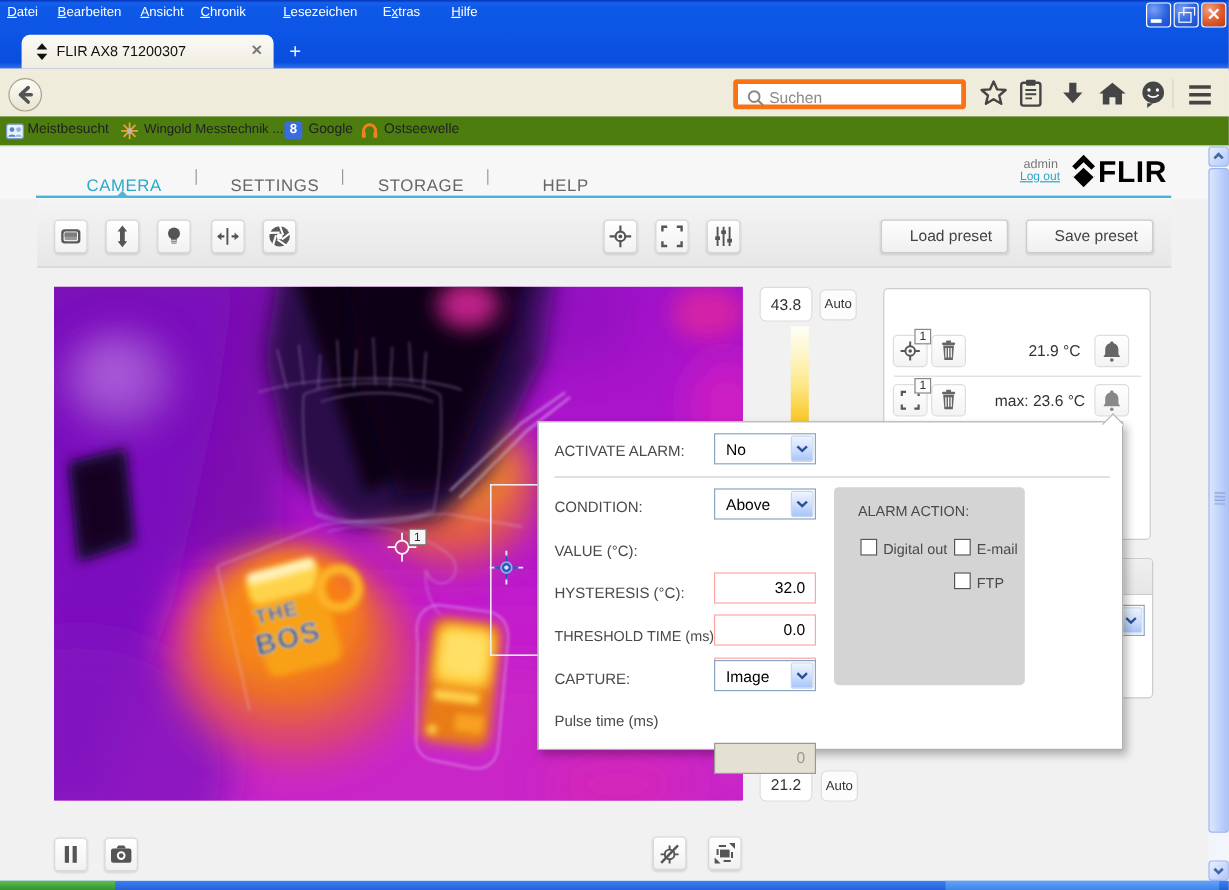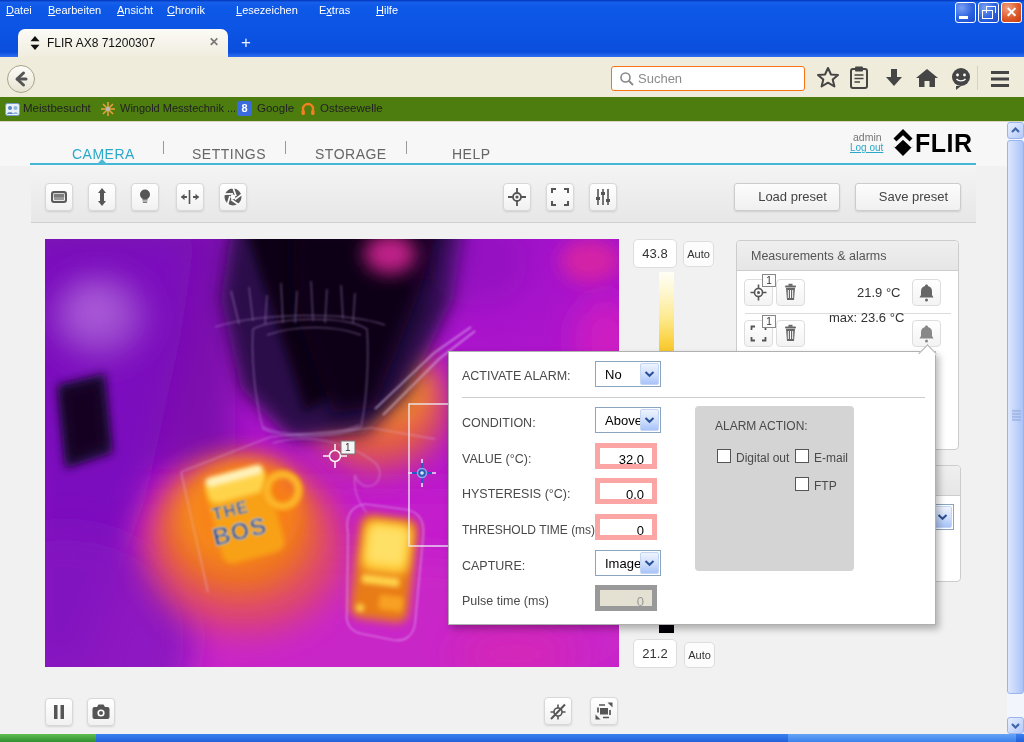--- a/index.html
+++ b/index.html
@@ -21,21 +21,21 @@
 #tab { position:absolute; left:18px; top:29px; width:210px; height:28px; background:linear-gradient(180deg,#fbfaf5 0%,#f0eddf 100%); border-radius:7px 7px 0 0; }
 #tab .title { position:absolute; left:29px; top:7px; font-size:12px; color:#111; }
 #tab .close { position:absolute; right:9px; top:6px; font-size:12px; color:#777; font-weight:bold; }
 #newtab { position:absolute; left:233px; top:33px; width:26px; height:20px; border-radius:4px; color:#eef2ff; font-size:17px; text-align:center; line-height:19px; }
 
 #navbar { position:absolute; left:0; top:57px; width:1024px; height:40px; background:#efecdb; }
 #bookbar { position:absolute; left:0; top:97px; width:1024px; height:25px; background:#4d7c0f; border-bottom:1px solid #d9d5c3; font-size:11.5px; color:#222; }
 #backbtn { position:absolute; left:7px; top:8px; width:28px; height:28px; border-radius:50%; background:linear-gradient(180deg,#fdfcf8,#e8e4d2); border:1px solid #a9a488; }
 #urlbar { position:absolute; left:37px; top:9px; width:567px; height:25px; background:#fff; border:1px solid #b5b09b; border-radius:3px; }
 #urlbar .txt { position:absolute; left:24px; top:4px; font-size:13px; color:#111; }
-#searchbar { position:absolute; left:611px; top:9px; width:194px; height:25px; background:#fff; border:1px solid #f97316; border-radius:3px; }
+#searchbar { position:absolute; left:611px; top:9px; width:194px; height:25px; background:#fff; border:4px solid #f97316; border-radius:3px; }
 #searchbar .txt { position:absolute; left:26px; top:4px; font-size:13px; color:#8a8a8a; }
 
 #content { position:absolute; left:0; top:122px; width:1007px; height:612px; background:#f1f1f1; overflow:hidden; }
 #pagehead { position:absolute; left:0; top:0; width:1007px; height:44px; background:#f7f7f7; }
 .navlink { position:absolute; top:24px; font-size:14px; color:#666; letter-spacing:0.5px; }
 .navsep { position:absolute; top:19px; width:1px; height:13px; background:#999; }
 #cyanline { position:absolute; left:30px; top:41px; width:946px; height:2px; background:#45b6d8; }
 #caret { position:absolute; left:96px; top:37px; width:0; height:0; border-left:6px solid transparent; border-right:6px solid transparent; border-bottom:6px solid #4cb8d8; }
 #admin { position:absolute; left:853px; top:9px; font-size:10.5px; color:#777; }
 #logout { position:absolute; left:850px; top:20px; font-size:10px; color:#2ba7c9; text-decoration:underline; }
@@ -50,25 +50,25 @@
 #mpanel .hdr { height:30px; background:linear-gradient(180deg,#efefef,#e6e6e6); border-bottom:1px solid #ccc; border-radius:4px 4px 0 0; font-size:12.5px; color:#555; line-height:30px; padding-left:14px; }
 #panel2 { position:absolute; left:736px; top:343px; width:225px; height:117px; background:#fff; border:1px solid #ccc; border-radius:4px; }
 #panel2 .hdr { height:30px; background:linear-gradient(180deg,#efefef,#e6e6e6); border-bottom:1px solid #ccc; border-radius:4px 4px 0 0; }
 .mbtn { position:absolute; width:29px; height:27px; border-radius:4px; background:linear-gradient(180deg,#fff,#f3f3f3); border:1px solid #ddd; }
 .badge { position:absolute; width:14px; height:13px; background:#fcfcfc; border:1px solid #888; font-size:10px; color:#333; text-align:center; line-height:12px; z-index:3; }
 
 #dialog { position:absolute; left:448px; top:229px; width:488px; height:274px; background:#fff; border:1px solid #b0b0b0; box-shadow:3px 4px 7px rgba(0,0,0,0.28); z-index:10; }
 #dlgarrow { position:absolute; left:921px; top:225px; width:13px; height:13px; background:#fff; border-left:1px solid #b0b0b0; border-top:1px solid #b0b0b0; transform:rotate(45deg); z-index:11; }
 .dlbl { position:absolute; font-size:12.5px; color:#4a4a4a;text-align:center; }
 #alarmbox .dlbl { font-size:12px; }
-.dsel { position:absolute; width:66px; height:26px; background:#fff; border:1px solid #8aa5c0; }
+.dsel { position:absolute; width:85px; height:26px; background:#fff; border:1px solid #8aa5c0; }
 .dsel .t { position:absolute; left:9px; top:5px; font-size:13px; color:#000; }
 .dsel .b { position:absolute; right:1px; top:1px; width:19px; height:22px; border-radius:2px; background:linear-gradient(180deg,#eef4fe 0%,#cdddfc 55%,#a8c4f9 100%); border:1px solid #c4d6f4; }
 .dsel .b svg { position:absolute; left:3px; top:6px; }
-.dinp { position:absolute; width:62px; height:26px; background:#fff; border:5px solid #fca5a5; font-size:13px; color:#000; text-align:right; line-height:24px; padding-right:8px; }
+.dinp { position:absolute; width:85px; height:26px; background:#fff; border:1px solid #fca5a5; font-size:13px; color:#000; text-align:right; line-height:24px; padding-right:8px;margin-top:34px; }
 #alarmbox { position:absolute; left:246px; top:54px; width:159px; height:165px; background:#d4d4d4; border-radius:4px; }
 .chk { position:absolute; width:14px; height:14px; background:#fff; border:1px solid #555; }
 
 #sbar { position:absolute; left:1007px; top:122px; width:17px; height:612px; background:#f3f5fc; }
 .sbtn { position:absolute; left:0; width:17px; height:17px; border-radius:3px; background:linear-gradient(135deg,#e8eefe 0%,#c8d8fc 60%,#b2c6f8 100%); border:1px solid #9ab4ec; }
 #sthumb { position:absolute; left:0; top:18px; width:17px; height:554px; border-radius:3px; background:linear-gradient(90deg,#dce6fd 0%,#c4d6fc 50%,#abc2f8 100%); border:1px solid #9ab4ec; }
 
 #taskbar { position:absolute; left:0; top:734px; width:1024px; height:8px; background:linear-gradient(180deg,#3a81f2,#2160d8); }
 #tray { position:absolute; left:788px; top:734px; width:228px; height:8px; background:linear-gradient(180deg,#66a3f6,#3b82ec); }
 #startbtn { position:absolute; left:0; top:734px; width:96px; height:8px; background:linear-gradient(180deg,#5fbf4f,#2f9030); }
@@ -342,21 +342,20 @@
     </svg>
     </div>
 
     <div class="valbox" style="left:633px;top:117px;">43.8</div>
     <div class="autobtn" style="left:683px;top:119px;">Auto</div>
     <div id="scalebar" style="position:absolute;left:659px;top:150px;width:15px;height:361px;background:linear-gradient(180deg,#fffef6 0%,#fdf6cc 6%,#fde98c 13%,#f9cf3a 20%,#f2b212 27%,#e87c00 38%,#d84410 50%,#b82078 60%,#8812b0 71%,#4408a0 83%,#100428 94%,#000 100%);"></div>
     <div class="valbox" style="left:633px;top:517px;">21.2</div>
     <div class="autobtn" style="left:684px;top:520px;">Auto</div>
 
     <div id="mpanel">
-      <div class="hdr">Measurements &amp; alarms</div>
       <div class="mbtn" style="left:7px;top:38px;"><svg width="27" height="25" viewBox="0 0 27 25">
             <circle cx="13.5" cy="12.5" r="4" fill="none" stroke="#555" stroke-width="1.6"></circle>
             <circle cx="13.5" cy="12.5" r="1.5" fill="#555"></circle>
             <path d="M13.5 4.5 V8.5 M13.5 16.5 V20.5 M5.5 12.5 H9.5 M17.5 12.5 H21.5" stroke="#555" stroke-width="1.6"></path>
           </svg></div>
       <div class="mbtn" style="left:39px;top:38px;"><svg width="27" height="25" viewBox="0 0 27 25">
             <path d="M9 8 H18 L17 20 H10 Z" fill="#666"></path>
             <rect x="8" y="5.5" width="11" height="2" rx="1" fill="#666"></rect>
             <rect x="11.5" y="3.8" width="4" height="2" fill="#666"></rect>
             <path d="M11.3 10 V18 M13.5 10 V18 M15.7 10 V18" stroke="#fff" stroke-width="1"></path>
@@ -370,21 +369,21 @@
       <div style="position:absolute;left:8px;top:72px;width:206px;height:1px;background:#ddd;"></div>
       <div class="mbtn" style="left:7px;top:79px;"><svg width="27" height="25" viewBox="0 0 27 25">
             <path d="M6.5 9 V5.5 H10 M17 5.5 H20.5 V9 M20.5 16 V19.5 H17 M10 19.5 H6.5 V16" fill="none" stroke="#555" stroke-width="1.8"></path>
           </svg></div>
       <div class="mbtn" style="left:39px;top:79px;"><svg width="27" height="25" viewBox="0 0 27 25">
             <path d="M9 8 H18 L17 20 H10 Z" fill="#666"></path>
             <rect x="8" y="5.5" width="11" height="2" rx="1" fill="#666"></rect>
             <rect x="11.5" y="3.8" width="4" height="2" fill="#666"></rect>
             <path d="M11.3 10 V18 M13.5 10 V18 M15.7 10 V18" stroke="#fff" stroke-width="1"></path>
           </svg></div>
-      <span style="position:absolute;left:92px;top:69px;font-size:13px;color:#333;">max: 23.6 °C</span>
+      <span style="position:absolute;left:92px;top:85px;font-size:13px;color:#333;">max: 23.6 °C</span>
       <div class="mbtn" style="left:175px;top:79px;"><svg width="27" height="25" viewBox="0 0 27 25">
             <path d="M13.5 4.5 C14.5 4.5 15 5 15 6 C17.5 6.7 19 8.5 19 11 V15 L20.5 17.5 H6.5 L8 15 V11 C8 8.5 9.5 6.7 12 6 C12 5 12.5 4.5 13.5 4.5 Z" fill="#888"></path>
             <circle cx="13.5" cy="20" r="1.5" fill="#888"></circle>
           </svg></div>
       <div class="badge" style="left:25px;top:74px;">1</div>
     </div>
     <div id="panel2">
       <div class="hdr"></div>
       <div style="position:absolute;left:8px;top:38px;width:209px;height:26px;background:#fff;border:1px solid #8aa5c0;">
         <span style="position:absolute;right:1px;top:1px;width:19px;height:22px;border-radius:2px;background:linear-gradient(180deg,#eef4fe 0%,#cdddfc 55%,#a8c4f9 100%);border:1px solid #c4d6f4;">

